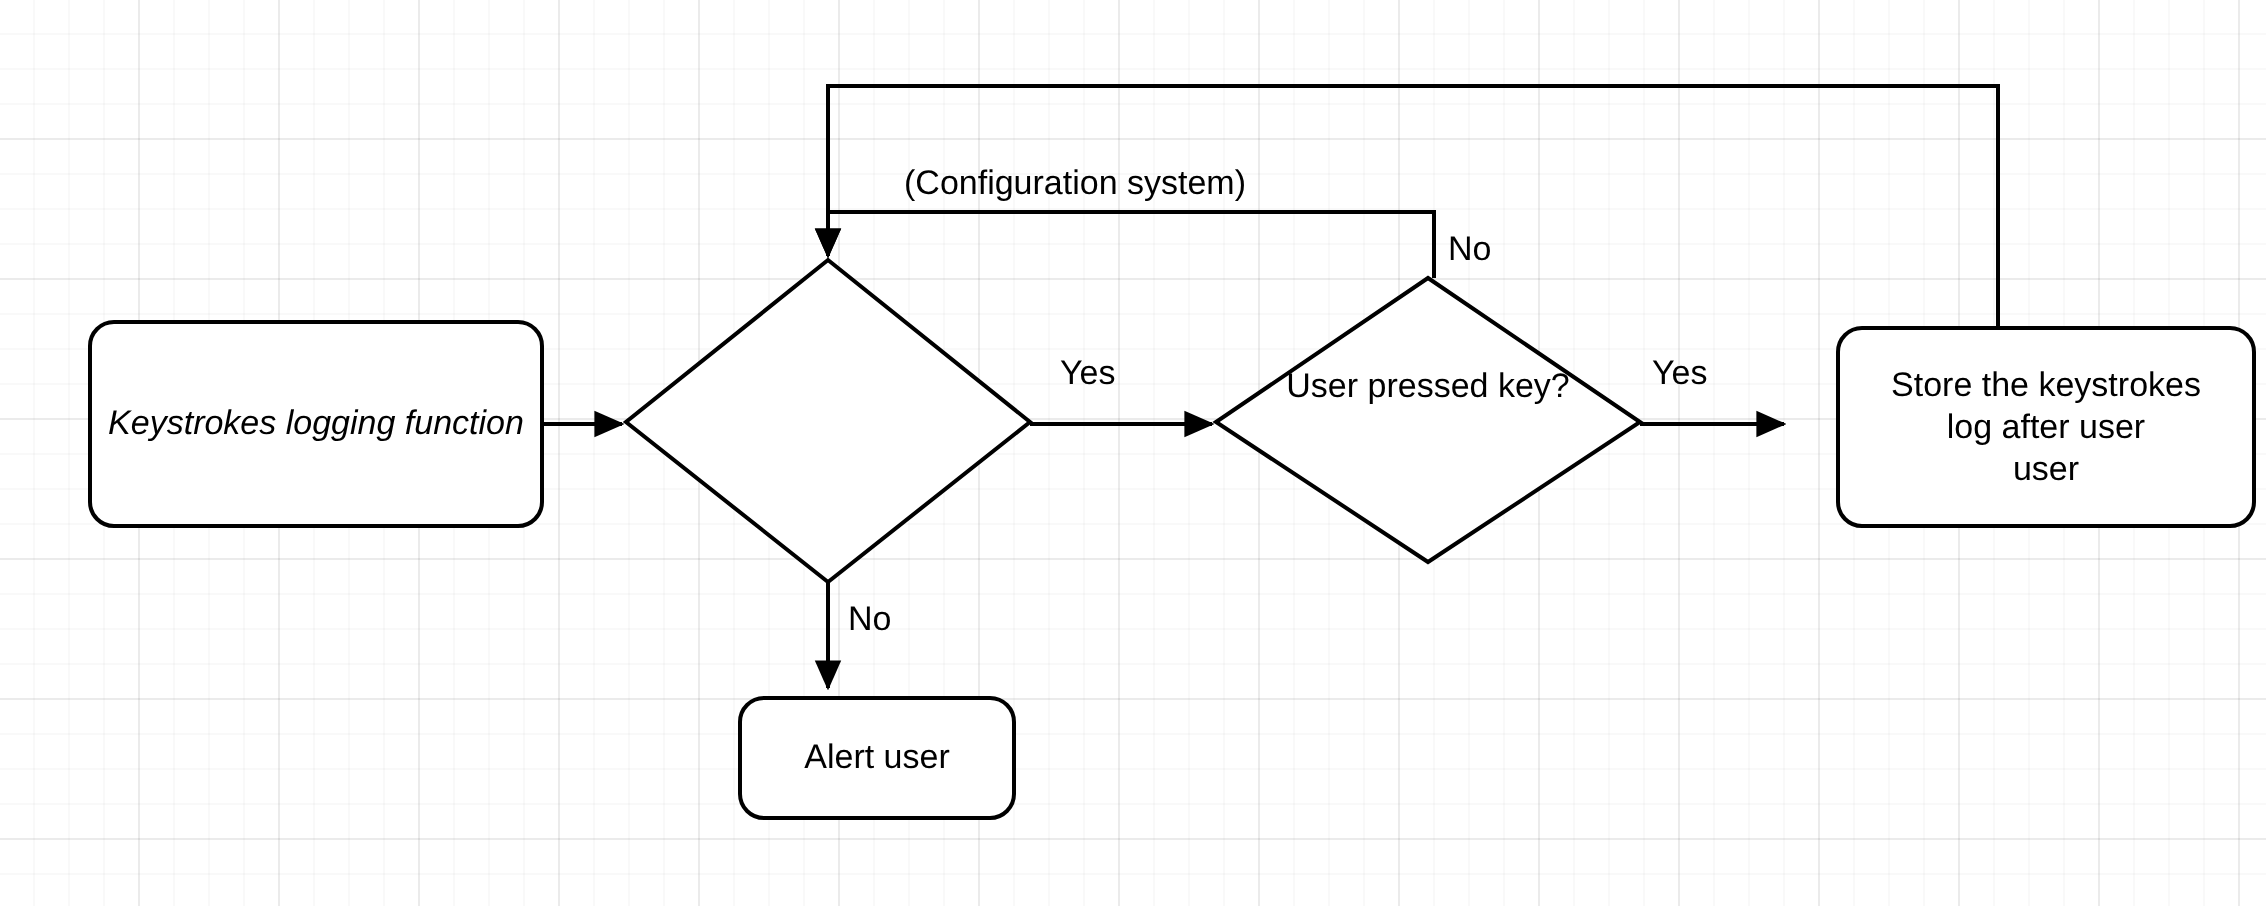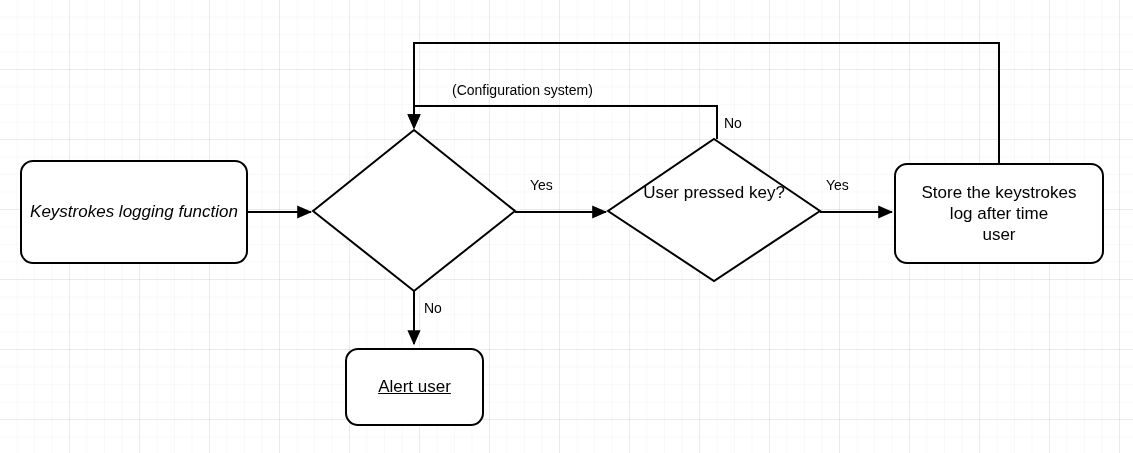--- a/index.html
+++ b/index.html
@@ -43,40 +43,41 @@
     text-align: center;
     color: #000000;
     font-size: 17px;
     line-height: 1.25;
   }
   .proc {
     border: 2px solid #000000;
     border-radius: 13px;
     background: #ffffff;
     padding: 8px 6px;
+    margin-left: 24px;
   }
   .diamond-wrap {
     position: absolute;
   }
   .diamond-label {
     position: absolute;
     left: 50%;
     top: 50%;
     transform: translate(-50%, -50%);
     white-space: nowrap;
     text-align: center;
     color: #000000;
     font-size: 17px;
     line-height: 1.25;
     pointer-events: none;
   }
   .edge-label {
     position: absolute;
     color: #000000;
-    font-size: 14px;
+    font-size: 17px;
     line-height: 1;
     white-space: nowrap;
     background: transparent;
   }
 </style>
 </head>
 <body>
 
 <div id="canvas">
 
@@ -112,25 +113,25 @@
     <div class="diamond-label">
     </div>
   </div>
 
   <div class="diamond-wrap" style="left:608px; top:122px; width:212px; height:142px;">
     <div class="diamond-label">User pressed key?</div>
   </div>
 
   <div class="node proc" style="left:894px; top:163px; width:210px; height:101px; flex-direction:column;">
     <span>Store the keystrokes</span>
-    <span>log after time</span>
+    <span>log after user</span>
     <span>user</span>
   </div>
 
-  <div class="node proc" style="left:345px; top:348px; width:139px; height:78px;text-decoration:underline;">
+  <div class="node proc" style="left:345px; top:348px; width:139px; height:62px;">
     <span>Alert user</span>
   </div>
 
   <div class="edge-label" style="left:530px; top:178px;">Yes</div>
 
   <div class="edge-label" style="left:424px; top:301px;">No</div>
 
   <div class="edge-label" style="left:826px; top:178px;">Yes</div>
 
   <div class="edge-label" style="left:724px; top:116px;">No</div>

